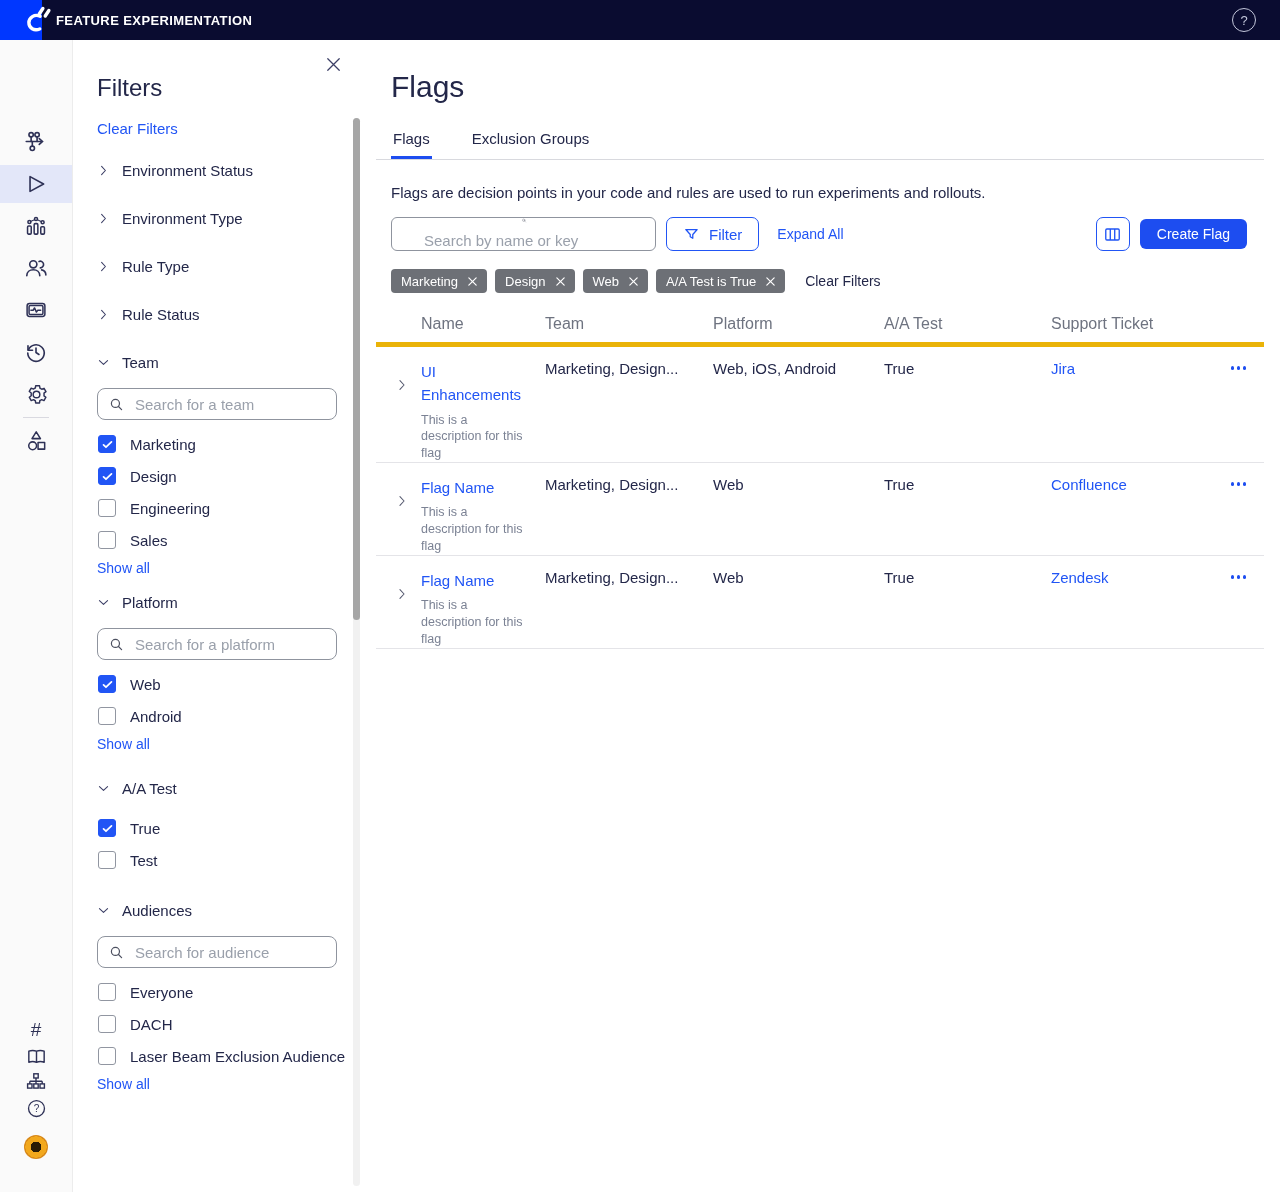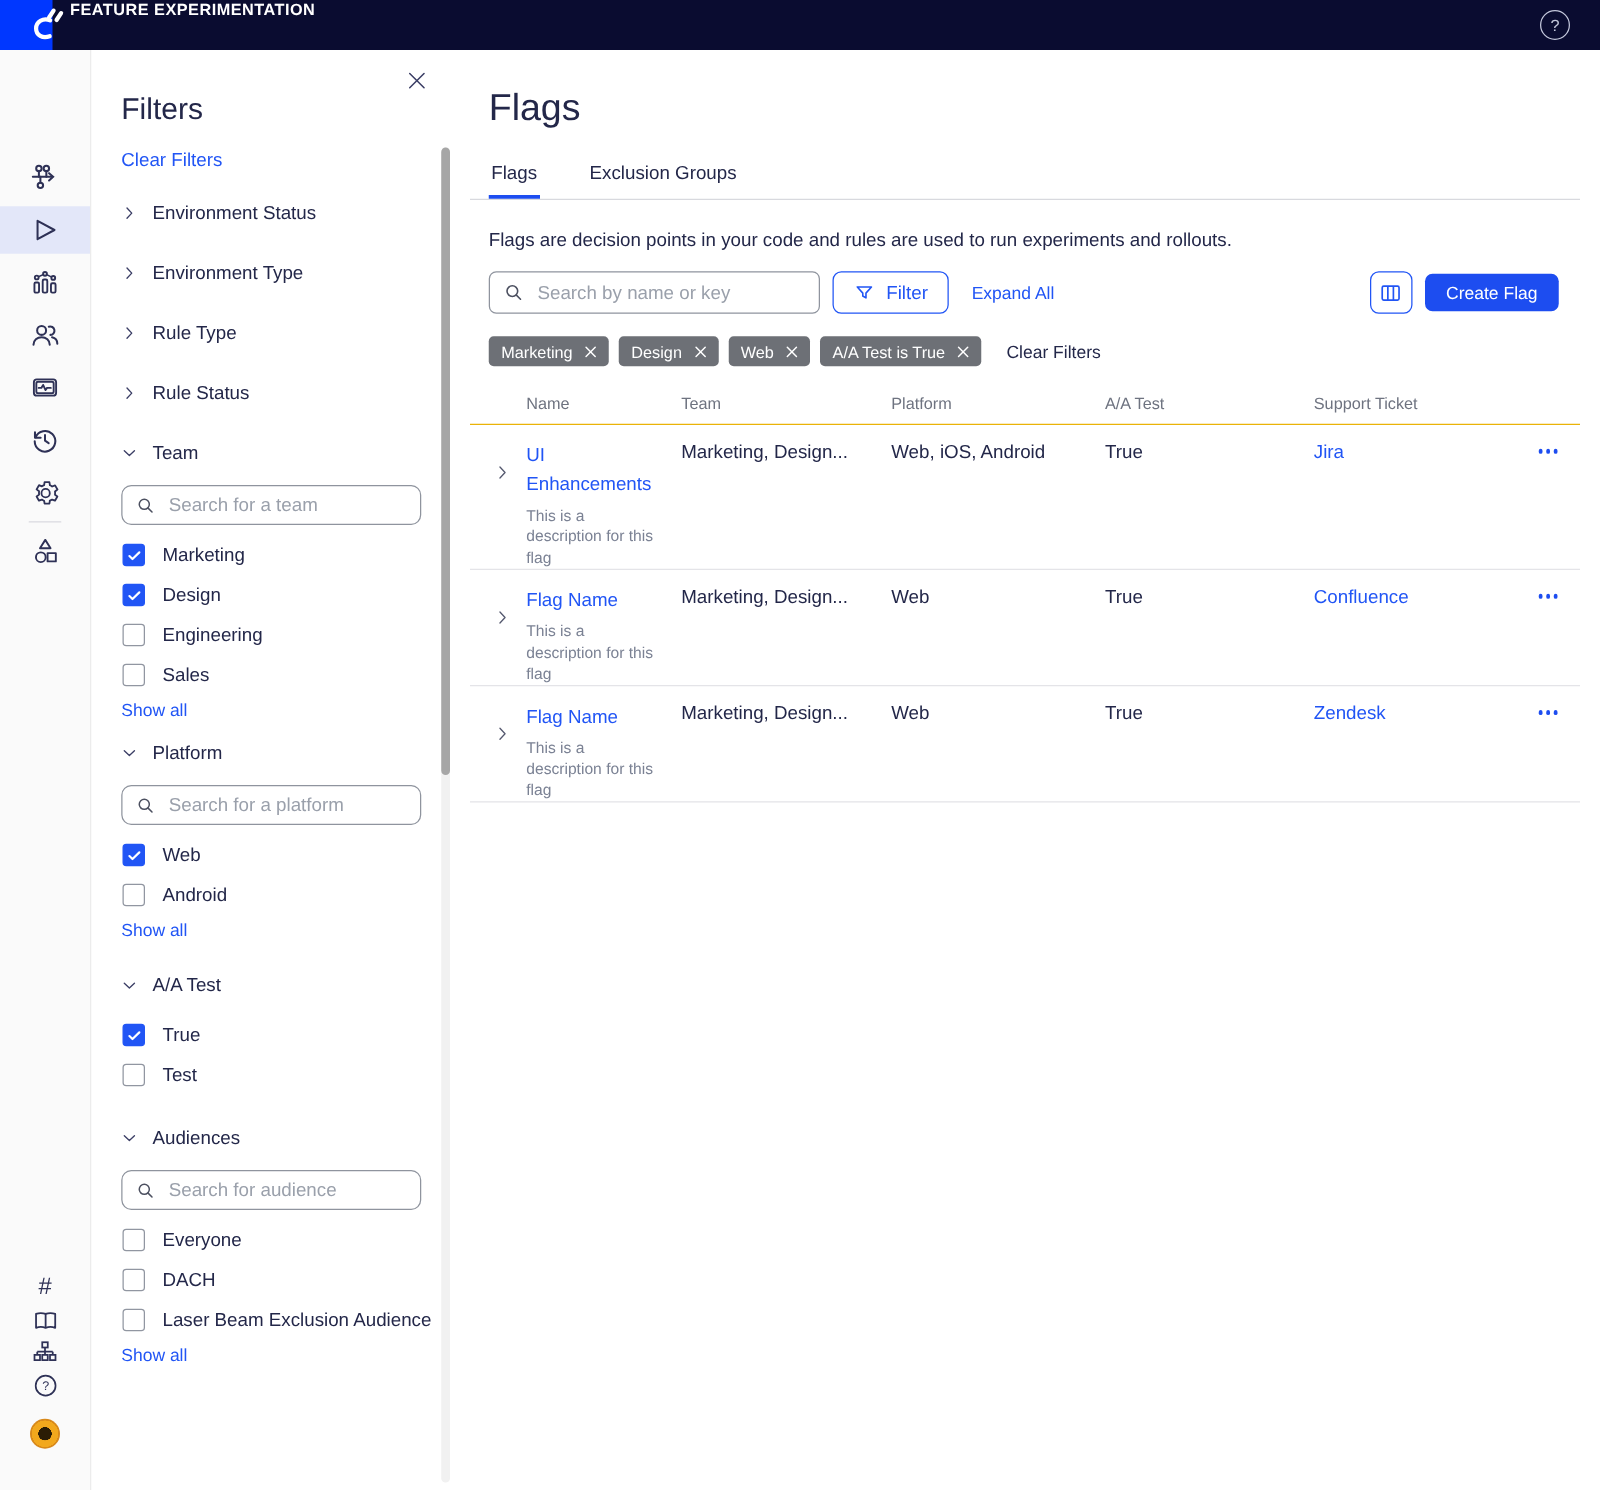--- a/index.html
+++ b/index.html
@@ -4,21 +4,21 @@
 <style>
   * { box-sizing: border-box; }
   html,body { margin:0; padding:0; }
   body {
     width:1280px; height:1192px; overflow:hidden; background:#fff;
     font-family:"Liberation Sans", sans-serif; color:#232749;
   }
   svg { display:block; }
 
   
-  .topbar { height:40px; background:#0a0c30; display:flex; position:relative; }
+  .topbar { height:40px; background:#0a0c30; display:flex; align-items:center; position:relative; }
   .logo-sq { width:42px; height:40px; background:#0037ff; position:relative; flex-shrink:0; }
   .logo-glyph { position:absolute; left:22px; top:4px; }
   .topbar-title { color:#fff; font-size:13px; font-weight:bold; letter-spacing:.4px; margin-left:14px; }
   .topbar-help { position:absolute; right:24px; top:8px; width:24px; height:24px; border:1.5px solid #c3c7db;
     border-radius:50%; color:#c3c7db; display:flex; align-items:center; justify-content:center;
     font-size:13px; cursor:pointer; }
 
   
   .app { display:flex; height:1152px; }
 
@@ -60,41 +60,41 @@
   
   .main { flex:1; padding:0 16px 0 14px; min-width:0; }
   .page-title { margin:30px 0 0 15px; font-size:30px; font-weight:300; color:#232749; }
   .tabs { margin-top:26px; display:flex; gap:38px; border-bottom:1px solid #d8d9de; padding-left:15px; }
   .tab { font-size:15px; color:#232749; padding:0 2px 9px; cursor:pointer; border-bottom:3px solid transparent; }
   .tab.active { border-bottom-color:#1d4df0; }
   .page-desc { margin:24px 0 0 15px; font-size:15px; color:#232749; }
 
   .controls { margin:16px 17px 0 15px; display:flex; align-items:center; }
   .search-box { width:265px; height:34px; border:1px solid #8f949e; border-radius:6px;
-    display:flex; align-items:center; gap:8px; padding:0 10px; background:#fff; }
+    display:flex; align-items:center; gap:8px; padding:0 10px; background:#fff;flex-direction:column; }
   .search-box input { border:none; outline:none; flex:1; font-size:15px; color:#232749; min-width:0; background:transparent; font-family:inherit; }
   .search-box input::placeholder { color:#9aa0ab; }
   .filter-btn { margin-left:10px; height:34px; padding:0 16px; border:1.5px solid #2155f5; border-radius:7px;
     background:#fff; color:#2155f5; display:flex; align-items:center; gap:9px; font-size:15px; font-family:inherit; cursor:pointer; }
   .expand-link { margin-left:18px; color:#2155f5; font-size:14px; cursor:pointer; text-decoration:none; }
   .ctrl-spacer { flex:1; }
   .cols-btn { width:34px; height:34px; border:1.5px solid #2155f5; border-radius:7px; background:#fff; color:#2155f5;
     display:flex; align-items:center; justify-content:center; cursor:pointer; }
   .create-btn { margin-left:10px; height:30px; padding:0 17px; background:#1d4df0; border:none; border-radius:6px;
     color:#fff; font-size:14px; font-family:inherit; cursor:pointer; }
 
   .chips { margin:18px 0 0 15px; display:flex; align-items:center; gap:8px; }
   .chip { background:#6d7076; color:#fff; border-radius:4px; height:24px; display:flex; align-items:center;
     gap:9px; padding:0 9px 0 10px; font-size:13px; cursor:default; }
   .chip .chip-x { cursor:pointer; display:flex; }
   .chips-clear { margin-left:12px; font-size:14px; color:#232749; cursor:pointer; }
 
   
   .ftable { margin-top:22px; }
-  .thead { display:flex; color:#6e7380; font-size:13px; padding-bottom:9px; border-bottom:1px solid #eab308; }
+  .thead { display:flex; color:#6e7380; font-size:16px; padding-bottom:9px; border-bottom:5px solid #eab308; }
   .c-exp { width:45px; flex-shrink:0; }
   .c-name { width:124px; flex-shrink:0; }
   .c-team { width:168px; flex-shrink:0; }
   .c-platform { width:171px; flex-shrink:0; }
   .c-aa { width:167px; flex-shrink:0; }
   .c-ticket { width:175px; flex-shrink:0; }
   .c-kebab { flex:1; display:flex; justify-content:flex-end; padding-right:18px; }
   .trow { display:flex; border-bottom:1px solid #e4e4e8; padding-top:13px; min-height:80px; font-size:15px; }
   .trow.tall { min-height:103px; }
   .expander { padding:18px 0 0 19px; color:#55596f; cursor:pointer; }

